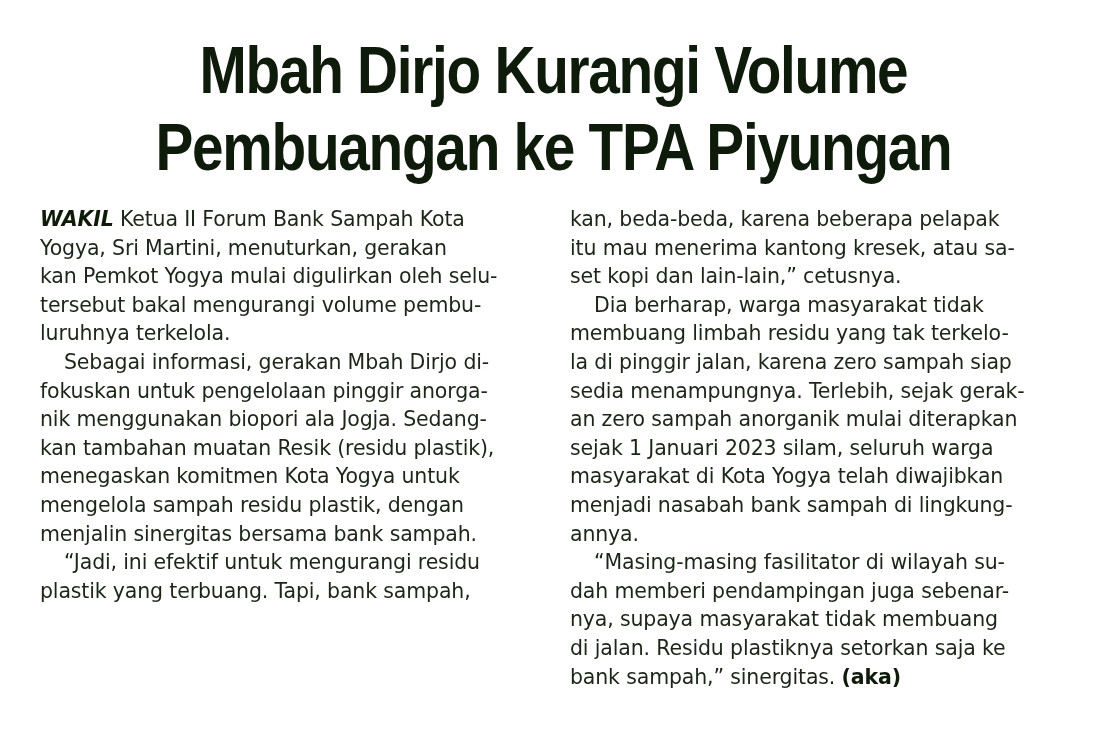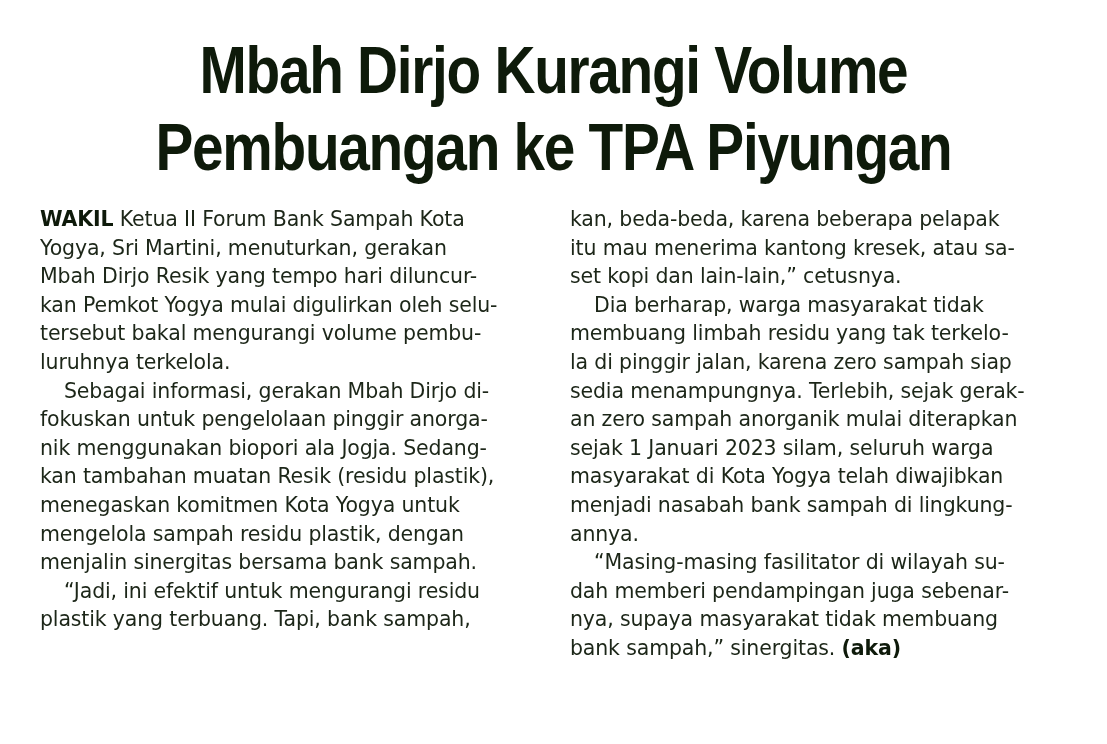--- a/index.html
+++ b/index.html
@@ -52,37 +52,37 @@
     .line {
       display: block;
       white-space: nowrap;
       height: 28.6px;
     }
     .indent { padding-left: 24px; }
     .lead {
       font-weight: 700;
       font-family: "DejaVu Sans", sans-serif;
       color: #0e1a0a;
+      font-style: italic;
     }
     .signoff {
       font-weight: 700;
       color: #0e1a0a;
       margin-top: 40px;
     }
   </style>
 </head>
 <body>
 
 <h1 class="headline headline-line1">Mbah Dirjo Kurangi Volume</h1>
 <h1 class="headline headline-line2">Pembuangan ke TPA Piyungan</h1>
 
 <div class="column col-left">
   <span class="line"><span class="lead">WAKIL</span><span> Ketua II Forum Bank Sampah Kota</span></span>
   <span class="line">Yogya, Sri Martini, menuturkan, gerakan</span>
-  <span class="line">Mbah Dirjo Resik yang tempo hari diluncur-</span>
   <span class="line">kan Pemkot Yogya mulai digulirkan oleh selu-</span>
   <span class="line">tersebut bakal mengurangi volume pembu-</span>
   <span class="line">luruhnya terkelola.</span>
   <span class="line indent">Sebagai informasi, gerakan Mbah Dirjo di-</span>
   <span class="line">fokuskan untuk pengelolaan pinggir anorga-</span>
   <span class="line">nik menggunakan biopori ala Jogja. Sedang-</span>
   <span class="line">kan tambahan muatan Resik (residu plastik),</span>
   <span class="line">menegaskan komitmen Kota Yogya untuk</span>
   <span class="line">mengelola sampah residu plastik, dengan</span>
   <span class="line">menjalin sinergitas bersama bank sampah.</span>
@@ -99,14 +99,15 @@
   <span class="line">la di pinggir jalan, karena zero sampah siap</span>
   <span class="line">sedia menampungnya. Terlebih, sejak gerak-</span>
   <span class="line">an zero sampah anorganik mulai diterapkan</span>
   <span class="line">sejak 1 Januari 2023 silam, seluruh warga</span>
   <span class="line">masyarakat di Kota Yogya telah diwajibkan</span>
   <span class="line">menjadi nasabah bank sampah di lingkung-</span>
   <span class="line">annya.</span>
   <span class="line indent">“Masing-masing fasilitator di wilayah su-</span>
   <span class="line">dah memberi pendampingan juga sebenar-</span>
   <span class="line">nya, supaya masyarakat tidak membuang</span>
+  <span class="line">di jalan. Residu plastiknya setorkan saja ke</span>
   <span class="line"><span>bank sampah,” sinergitas. </span><span class="signoff">(aka)</span></span>
 </div>
 
 </body></html>

